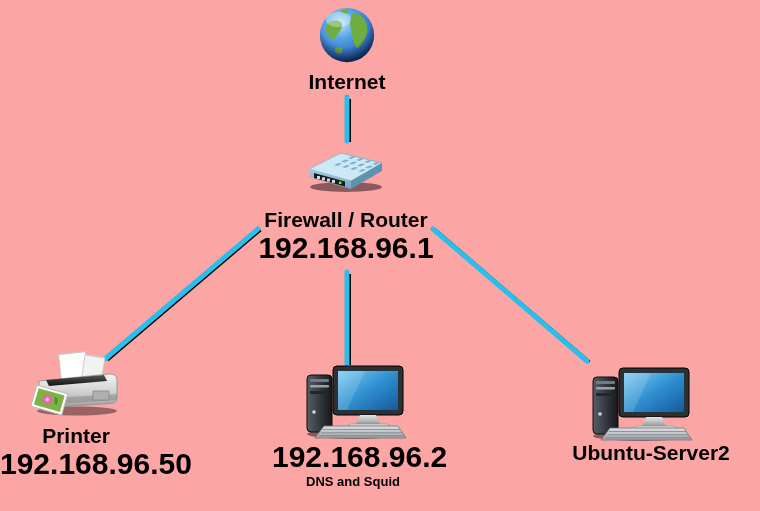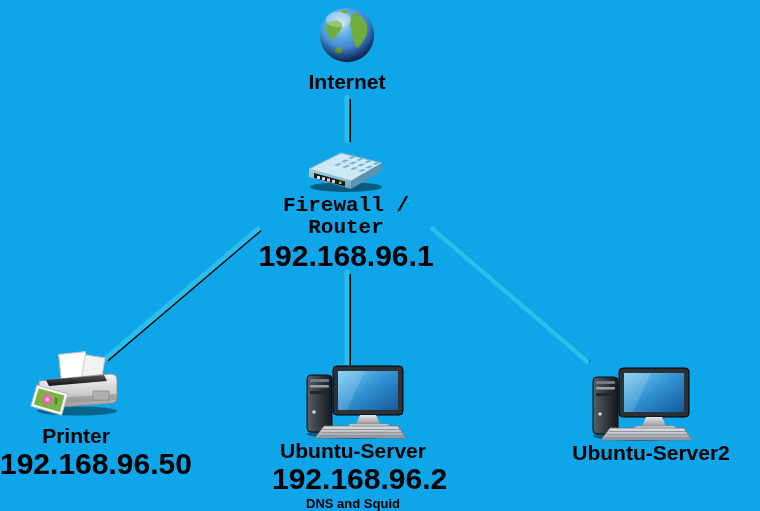--- a/index.html
+++ b/index.html
@@ -1,29 +1,29 @@
 <!DOCTYPE html>
 <html><head>
 <meta charset="utf-8">
 <style>
   html,body{margin:0;padding:0;background:#fff;}
   .canvas{
-    position:relative;width:760px;height:511px;background:#0ea5e9;
+    position:relative;width:760px;height:511px;background:#fca5a5;
     font-family:"Liberation Sans",sans-serif;color:#000;overflow:hidden;
   }
   .links{position:absolute;left:0;top:0;pointer-events:none;}
   .node{position:absolute;text-align:center;}
   .node .icon{display:block;margin:0 auto;}
   .label{display:block;font-weight:bold;font-size:21px;line-height:1.05;}
   .ip{display:block;font-weight:bold;font-size:30px;line-height:1.12;}
   .note{display:block;font-weight:bold;font-size:13px;line-height:1.2;white-space:nowrap;}
   #node-internet{left:267px;top:5px;width:160px;}
   #node-internet .label{margin-top:4px;}
   #node-router{left:246px;top:145px;width:200px;}
-  #node-router .label{margin-top:2px;font-family:Liberation Mono, monospace;}
+  #node-router .label{margin-top:16px;}
   #node-printer{left:0px;top:351px;width:152px;}
   #node-printer .label{margin-top:8px;}
   #node-server1{left:272px;top:362px;width:162px;}
   #node-server2{left:545px;top:364px;width:212px;}
   #node-server2 .icon{position:relative;left:-12px;}
 </style>
 </head>
 <body>
 
 <div class="canvas">
@@ -183,21 +183,20 @@
       <polygon points="41,9 68,9 50,48 41,48" fill="rgba(255,255,255,0.14)"></polygon>
       <polygon points="63,53 79,53 83,62 59,62" fill="url(#cSt)"></polygon>
       <rect x="51" y="62" width="42" height="6" rx="3" fill="url(#cSt)" stroke="#8a8a8a" stroke-width="0.6"></rect>
       <polygon points="27,64 101,64 109,76 18,76" fill="url(#cKb)" stroke="#6e757b" stroke-width="0.8"></polygon>
       <g stroke="rgba(0,0,0,0.28)" stroke-width="1">
         <line x1="26" y1="67.5" x2="103" y2="67.5"></line>
           <line x1="24" y1="70.8" x2="105" y2="70.8"></line>
           <line x1="22" y1="73.8" x2="107" y2="73.8"></line>
       </g>
     </svg>
-    <span class="label">Ubuntu-Server</span>
     <span class="ip">192.168.96.2</span>
     <span class="note">DNS and Squid</span>
   </div>
 
   <div class="node" id="node-server2">
     <svg class="icon" width="112" height="78" viewBox="0 0 112 78">
       <ellipse cx="58" cy="72" rx="48" ry="5" fill="rgba(0,0,0,0.45)"></ellipse>
       <rect x="10" y="13" width="25" height="57" rx="4" fill="url(#cTw)" stroke="#0b0d0f"></rect>
       <rect x="13" y="17" width="19" height="3" fill="#727b84" rx="1"></rect>
       <rect x="13" y="23" width="19" height="2.5" fill="#9aa2a8" rx="1"></rect>

